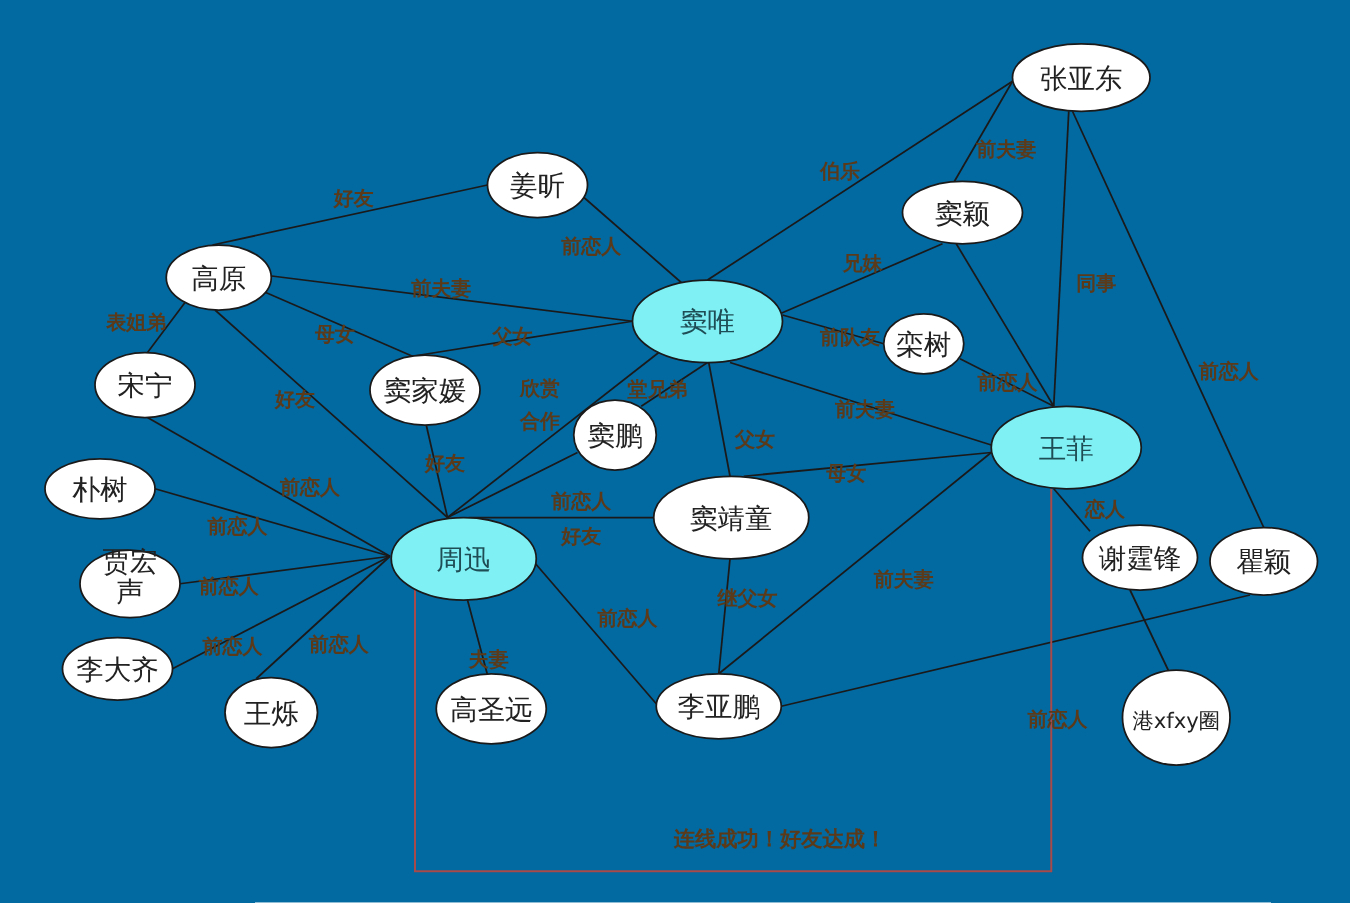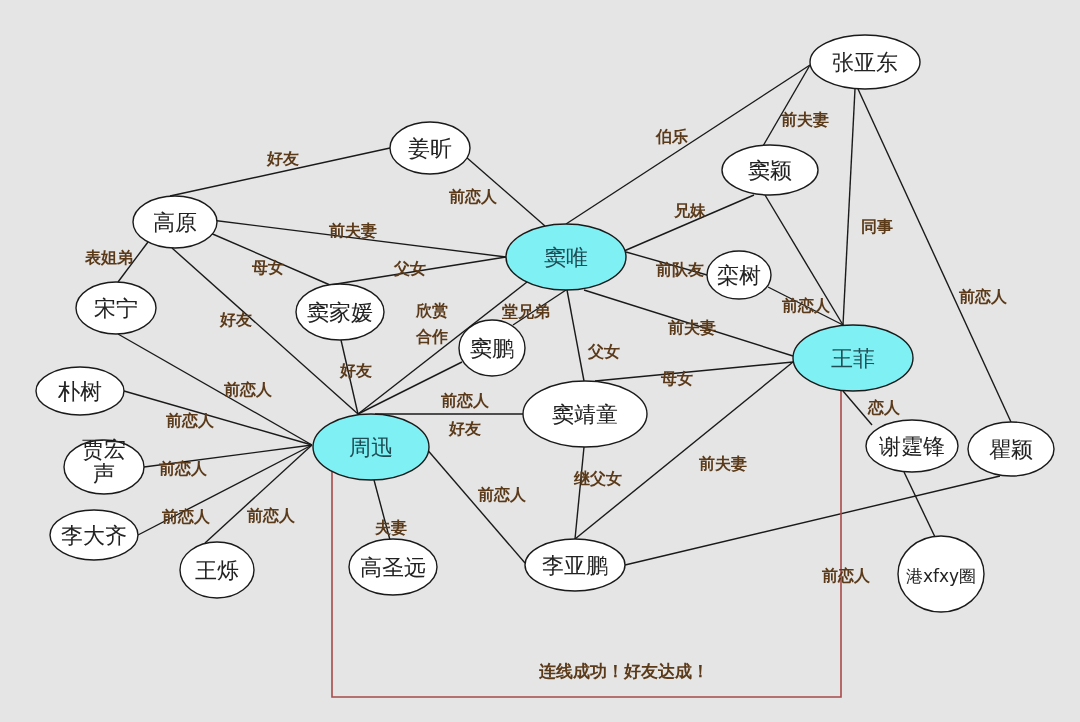--- a/index.html
+++ b/index.html
@@ -1,16 +1,16 @@
 <!DOCTYPE html>
 <html><head>
 <meta charset="utf-8">
 <style>
   html, body { margin: 0; padding: 0; background: #ffffff; }
-  #canvas { position: relative; width: 1080px; height: 722px; overflow: hidden; background: #e5e5e5; }
+  #canvas { position: relative; width: 1080px; height: 722px; overflow: hidden; background: #0369a1; }
   svg { position: absolute; left: 0; top: 0; }
   .node-text { font-family: "DejaVu Sans", "Liberation Sans", sans-serif; font-size: 22px; fill: #222222; }
   .node-text.highlight { fill: #1f4d55; }
   .node-text.small { font-size: 17px; }
   .edge-label { font-family: "DejaVu Sans", "Liberation Sans", sans-serif; font-size: 16px; font-weight: bold; fill: #5b3a1a; }
   .caption { font-family: "DejaVu Sans", "Liberation Sans", sans-serif; font-size: 17px; font-weight: bold; fill: #5b3a1a; }
 </style>
 </head>
 <body>
 

